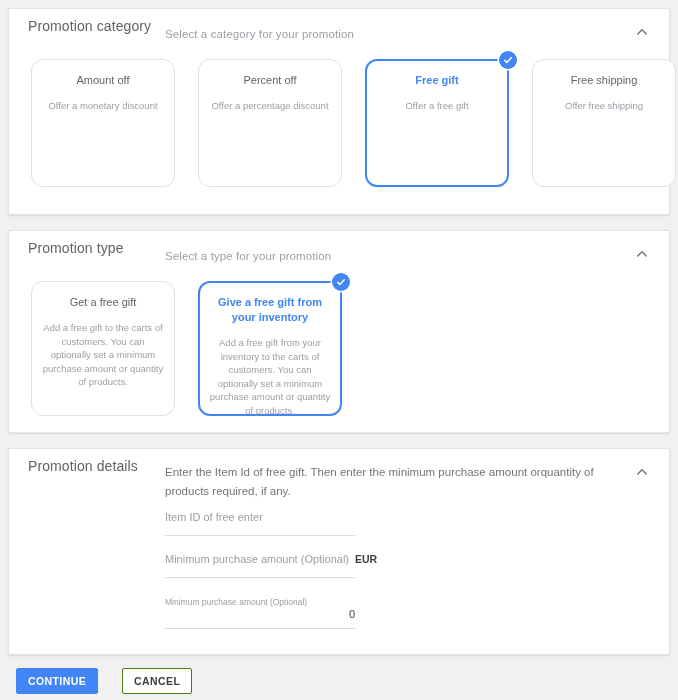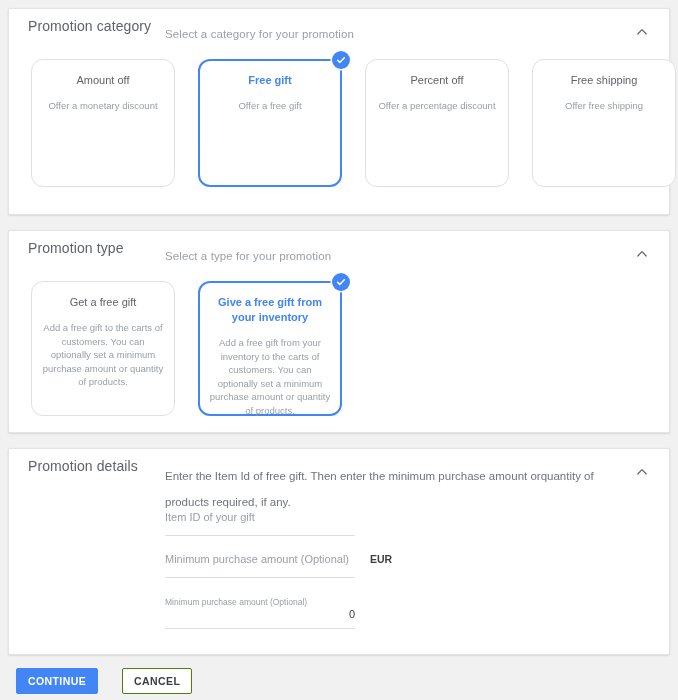--- a/index.html
+++ b/index.html
@@ -121,21 +121,21 @@
   #row-category .opt-card { height: 128px; }
   #row-type .opt-card     { height: 135px; }
 
   
   .details-intro {
     position: absolute;
     left: 156px;
     top: 14px;
     width: 468px;
     font-size: 11.5px;
-    line-height: 26px;
+    line-height: 19px;
     color: #70757a;
   }
   .fields {
     position: absolute;
     left: 156px;
     top: 62px;
     width: 190px;
   }
   .field {
     position: relative;
@@ -150,21 +150,21 @@
   }
   .field-placeholder {
     font-size: 11px;
     color: #9aa0a6;
     white-space: nowrap;
   }
   .field-suffix {
     font-size: 10.5px;
     color: #3c4043;
     font-weight: bold;
-    padding-left: 21px;
+    padding-left: 6px;
   }
   .field-value {
     font-size: 11px;
     color: #3c4043;
     text-align: right;
     width: 100%;
   }
   .floating-label {
     font-size: 8.5px;
     color: #9aa0a6;
@@ -221,33 +221,33 @@
       </svg>
     </div>
 
     <div class="card-row" id="row-category">
 
       <div class="opt-card">
         <p class="c-title">Amount off</p>
         <p class="c-desc">Offer a monetary discount</p>
       </div>
 
+      <div class="opt-card">
+        <p class="c-title">Percent off</p>
+        <p class="c-desc">Offer a percentage discount</p>
+      </div>
+
       <div class="opt-card selected">
         <div class="check-badge">
           <svg width="12" height="12" viewBox="0 0 12 12">
             <path d="M2.6 6.2 L4.8 8.4 L9.3 3.8" fill="none" stroke="#ffffff" stroke-width="1.5" stroke-linecap="round" stroke-linejoin="round"></path>
           </svg>
         </div>
         <p class="c-title">Free gift</p>
         <p class="c-desc">Offer a free gift</p>
-      </div>
-
-      <div class="opt-card">
-        <p class="c-title">Percent off</p>
-        <p class="c-desc">Offer a percentage discount</p>
       </div>
 
       <div class="opt-card">
         <p class="c-title">Free shipping</p>
         <p class="c-desc">Offer free shipping</p>
       </div>
 
     </div>
   </div>
 
@@ -289,21 +289,21 @@
       </svg>
     </div>
 
     <div class="details-intro">Enter the Item Id of free gift. Then enter the minimum purchase amount orquantity of products required, if any.</div>
 
     <div class="fields">
 
       <div id="field-item-id">
         <div class="field">
           <div class="field-row">
-            <span class="field-placeholder">Item ID of your gift</span>
+            <span class="field-placeholder">Item ID of free enter</span>
           </div>
         </div>
       </div>
 
       <div id="field-min-amount">
         <div class="field">
           <div class="field-row">
             <span class="field-placeholder">Minimum purchase amount (Optional)</span>
             <span class="field-suffix">EUR</span>
           </div>

